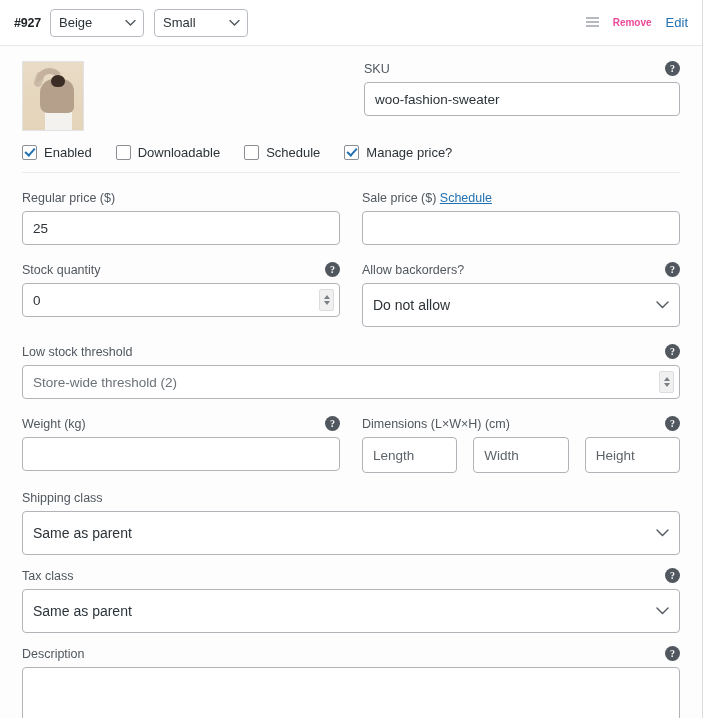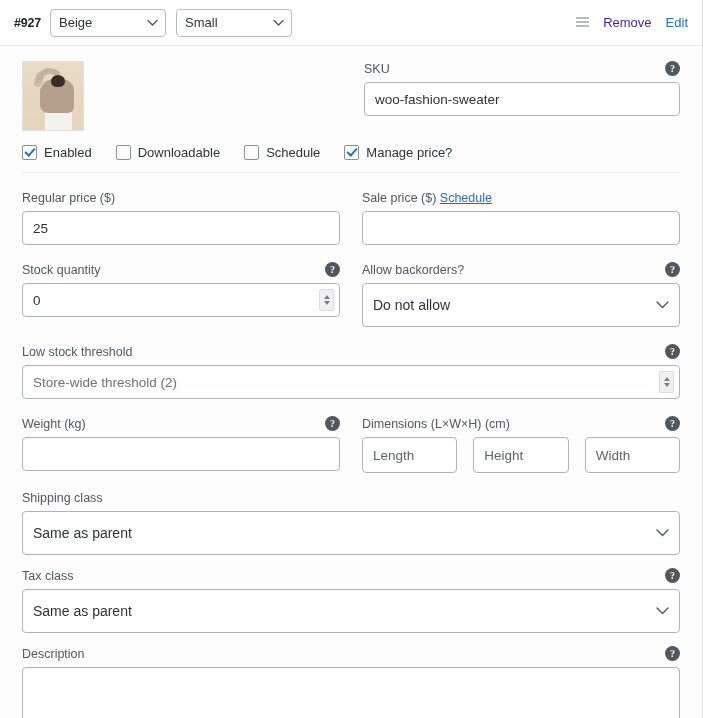--- a/index.html
+++ b/index.html
@@ -39,21 +39,21 @@
   .variation-id {
     font-weight: bold;
     font-size: 12.5px;
     color: #1d2327;
     margin-right: 9px;
     letter-spacing: -0.2px;
   }
   .attr-select {
     position: relative;
     height: 28px;
-    width: 116px;
+    width: 94px;
     margin-right: 10px;
   }
   .attr-select select {
     width: 100%;
     height: 100%;
     -webkit-appearance: none;
     appearance: none;
     background: #fff;
     border: 1px solid #b8bcc2;
     border-radius: 4px;
@@ -93,24 +93,25 @@
     width: 13px;
     height: 2px;
     background: #b6b9bd;
     display: block;
   }
   .sort-handle i:nth-child(1) { top: 0; }
   .sort-handle i:nth-child(2) { top: 4px; }
   .sort-handle i:nth-child(3) { top: 8px; }
 
   .link-remove {
-    color: #4c1d95;
-    font-size: 13px;
+    color: #ec4899;
+    font-size: 10px;
     text-decoration: none;
     cursor: pointer;
+    font-weight: bold;
   }
   .link-edit {
     color: #2271b1;
     font-size: 13px;
     text-decoration: none;
     cursor: pointer;
   }
 
   
   .variation-body {
@@ -577,22 +578,22 @@
         </div>
         <input class="text-input" type="text" value="" style="">
       </div>
       <div class="col">
         <div class="labelline">
           <label class="fieldlabel with-help">Dimensions (L×W×H) (cm)</label>
           <span class="help-icon">?</span>
         </div>
         <div class="dims">
           <input type="text" placeholder="Length" style="">
+          <input type="text" placeholder="Width" style="">
           <input type="text" placeholder="Height" style="">
-          <input type="text" placeholder="Width" style="">
         </div>
       </div>
     </div>
 
     <div class="section">
       <label class="fieldlabel">Shipping class</label>
       <div class="select-wrap">
         <select class="select-input">
           <option>Same as parent</option>
         </select>

